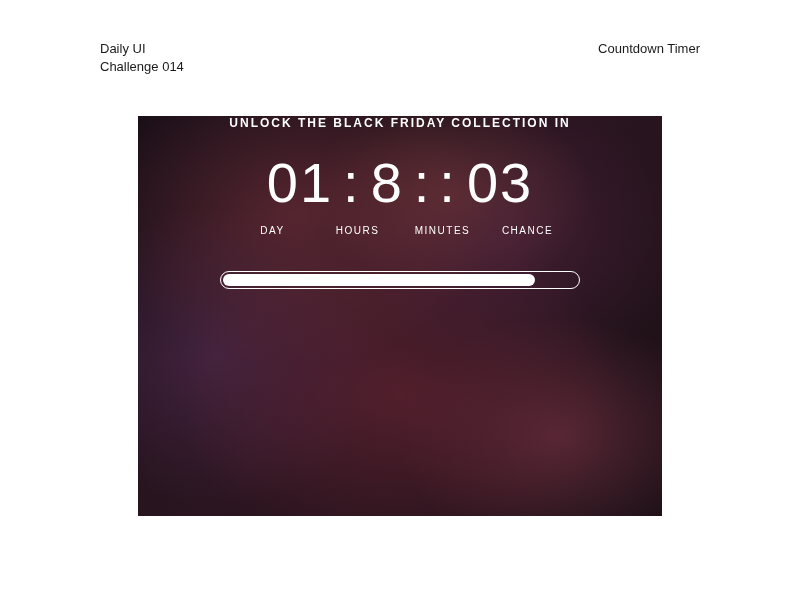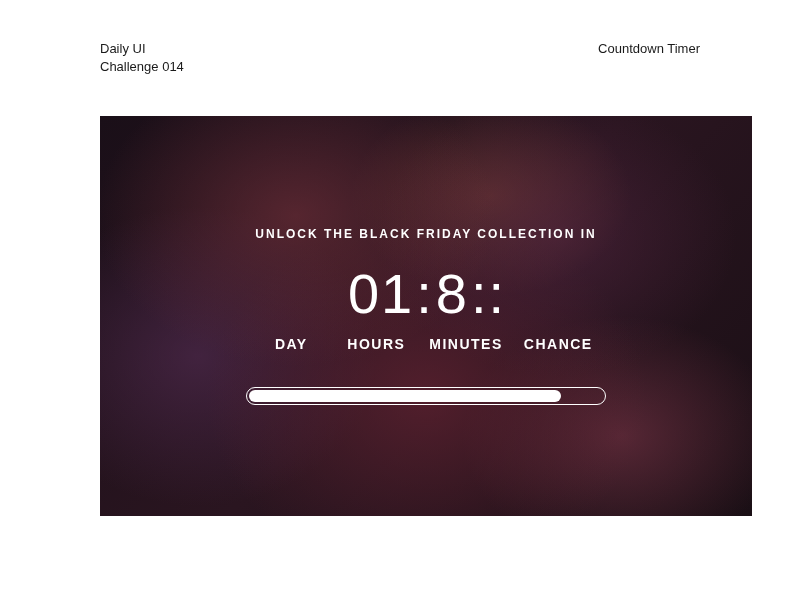--- a/index.html
+++ b/index.html
@@ -18,29 +18,28 @@
       display: flex;
       justify-content: space-between;
       margin-bottom: 40px;
     }
     .header-left, .header-right {
       font-size: 13px;
       color: #1a1a1a;
       line-height: 1.4;
     }
     .card {
-      width: 652px;
+      width: 524px;
       height: 400px;
       margin: 0 auto;
       position: relative;
       overflow: hidden;
       display: flex;
       flex-direction: column;
       align-items: center;
-      justify-content: center;
       gap: 20px;
       background: 
         radial-gradient(ellipse 200px 150px at 30% 25%, rgba(120, 50, 60, 0.6), transparent),
         radial-gradient(ellipse 180px 140px at 70% 30%, rgba(90, 40, 70, 0.5), transparent),
         radial-gradient(ellipse 220px 180px at 50% 70%, rgba(100, 35, 50, 0.7), transparent),
         radial-gradient(ellipse 160px 120px at 80% 80%, rgba(140, 60, 80, 0.5), transparent),
         radial-gradient(ellipse 180px 150px at 15% 60%, rgba(85, 45, 85, 0.6), transparent),
         radial-gradient(ellipse 140px 100px at 60% 20%, rgba(160, 80, 60, 0.4), transparent),
         linear-gradient(135deg, #1a0f18, #2a1520, #1a0f15);
     }
@@ -50,35 +49,35 @@
       font-weight: 600;
       letter-spacing: 2px;
     }
     .countdown {
       color: #ffffff;
       font-size: 56px;
       font-weight: 300;
       letter-spacing: 2px;
       display: flex;
       align-items: center;
-      gap: 4px;
+      gap: 12px;
     }
     .countdown .segment {
       font-family: 'Helvetica Neue', Arial, sans-serif;
       font-stretch: condensed;
     }
     .countdown .colon {
       margin: 0 -2px;
     }
     .labels {
       display: flex;
       gap: 21px;
       color: #ffffff;
-      font-size: 14px;
-      font-weight: 700;
+      font-size: 10px;
+      font-weight: 400;
       letter-spacing: 1.5px;
       margin-top: -10px;
     }
     .labels span {
       min-width: 64px;
       text-align: center;
     }
     .progress-bar {
       width: 360px;
       height: 18px;
@@ -114,20 +113,21 @@
 
 <div class="card">
   <div class="heading">UNLOCK THE BLACK FRIDAY COLLECTION IN</div>
 
   <div class="countdown">
     <span class="segment">01</span>
     <span class="colon">:</span>
     <span class="segment">8</span>
     <span class="colon">:</span>
     <span class="colon">:</span>
+    <span class="segment">03</span>
   </div>
 
   <div class="labels">
     <span>DAY</span>
     <span>HOURS</span>
     <span>MINUTES</span>
     <span>CHANCE</span>
   </div>
 
   <div class="progress-bar">

